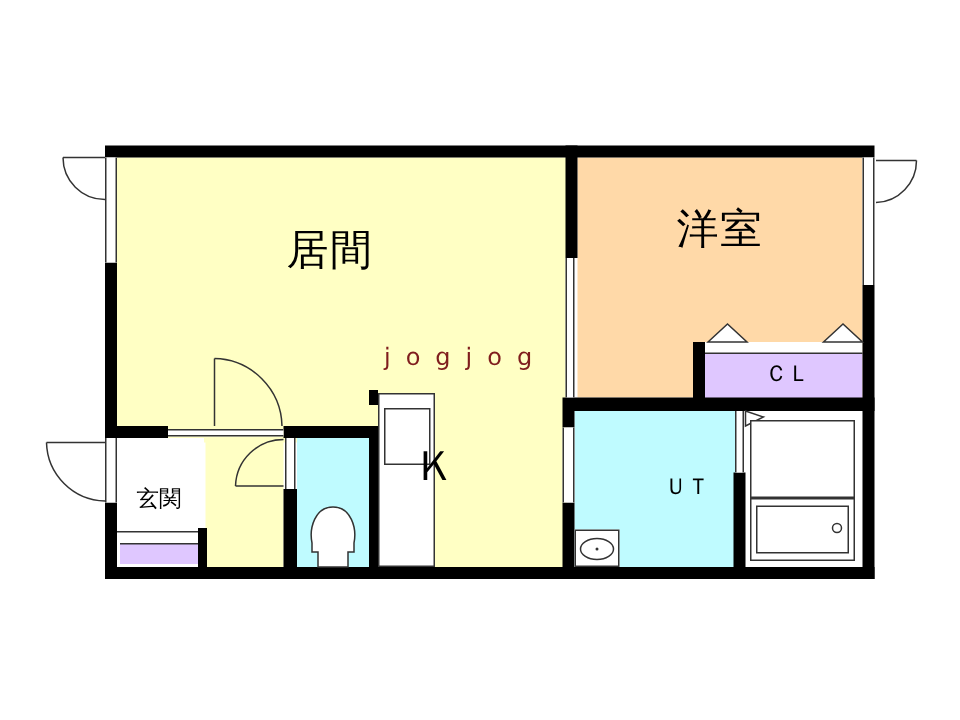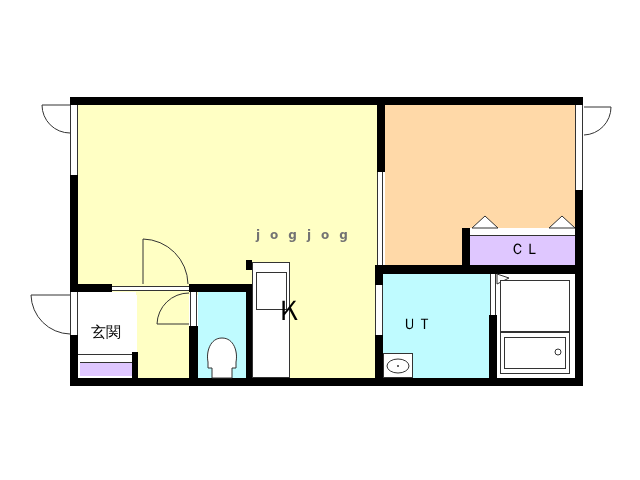--- a/index.html
+++ b/index.html
@@ -3,21 +3,21 @@
 <meta charset="utf-8">
 <style>
   html, body { margin:0; padding:0; background:#ffffff; }
   body { width:640px; height:480px; position:relative; overflow:hidden; font-family:"DejaVu Sans", sans-serif; }
   .abs { position:absolute; box-sizing:border-box; }
   .wall { background:#000; }
   .lbl { position:absolute; color:#000; text-align:center; line-height:1.05; white-space:nowrap; }
   .big { font-size:28px; letter-spacing:1px; }
   .small { font-size:15px; }
   svg { position:absolute; overflow:visible; }
-  .watermark { position:absolute; color:#737373; font-size:12px; letter-spacing:10px;font-weight:bold; }
+  .watermark { position:absolute; color:#7f1d1d; font-size:16px; letter-spacing:10px; }
 </style>
 </head>
 <body>
 
 <div class="abs" style="left:78px; top:105px; width:300px; height:190px; background:#ffffc4;"></div>
 <div class="abs" style="left:137px; top:292px; width:52px; height:86px; background:#ffffc4;"></div>
 <div class="abs" style="left:250px; top:262px; width:128px; height:116px; background:#ffffc4;"></div>
 <div class="abs" style="left:385px; top:105px; width:190px; height:160px; background:#ffd9a8;"></div>
 <div class="abs" style="left:470px; top:236px; width:105px; height:30px; background:#dfc7ff;"></div>
 <div class="abs" style="left:470px; top:228px; width:105px; height:8px; background:#fff; border-bottom:1px solid #333;"></div>
@@ -102,21 +102,23 @@
 <div class="abs" style="left:500px; top:280px; width:70px; height:52px; border:1px solid #333; background:#fff;"></div>
 <div class="abs" style="left:500px; top:332px; width:70px; height:42px; border:1px solid #333; background:#fff;"></div>
 <div class="abs" style="left:504px; top:337px; width:62px; height:32px; border:1px solid #333;"></div>
 <svg style="left:554px; top:348px;" width="8" height="8">
   <circle cx="4" cy="4" r="3" fill="#fff" stroke="#333" stroke-width="1"></circle>
 </svg>
 
 <div class="watermark" style="left:256px; top:228px;">jogjog</div>
 
 <div class="lbl big" style="left:170px; top:152px; width:100px;">
+  <div>居間</div>
 </div>
 <div class="lbl big" style="left:425px; top:138px; width:110px;">
+  <div>洋室</div>
 </div>
 <div class="lbl small" style="left:500px; top:242px; width:50px;text-align:center;">ＣＬ</div>
 <div class="lbl big" style="left:266px; top:296px; width:100px;">
   <div style="text-align:left; padding-left:10px;">Ｋ</div>
 </div>
-<div class="lbl small" style="left:392px; top:317px; width:50px;">ＵＴ</div>
+<div class="lbl small" style="left:433px; top:317px; width:50px;">ＵＴ</div>
 <div class="lbl small" style="left:80px; top:325px; width:52px;">玄関</div>
 
 </body></html>

